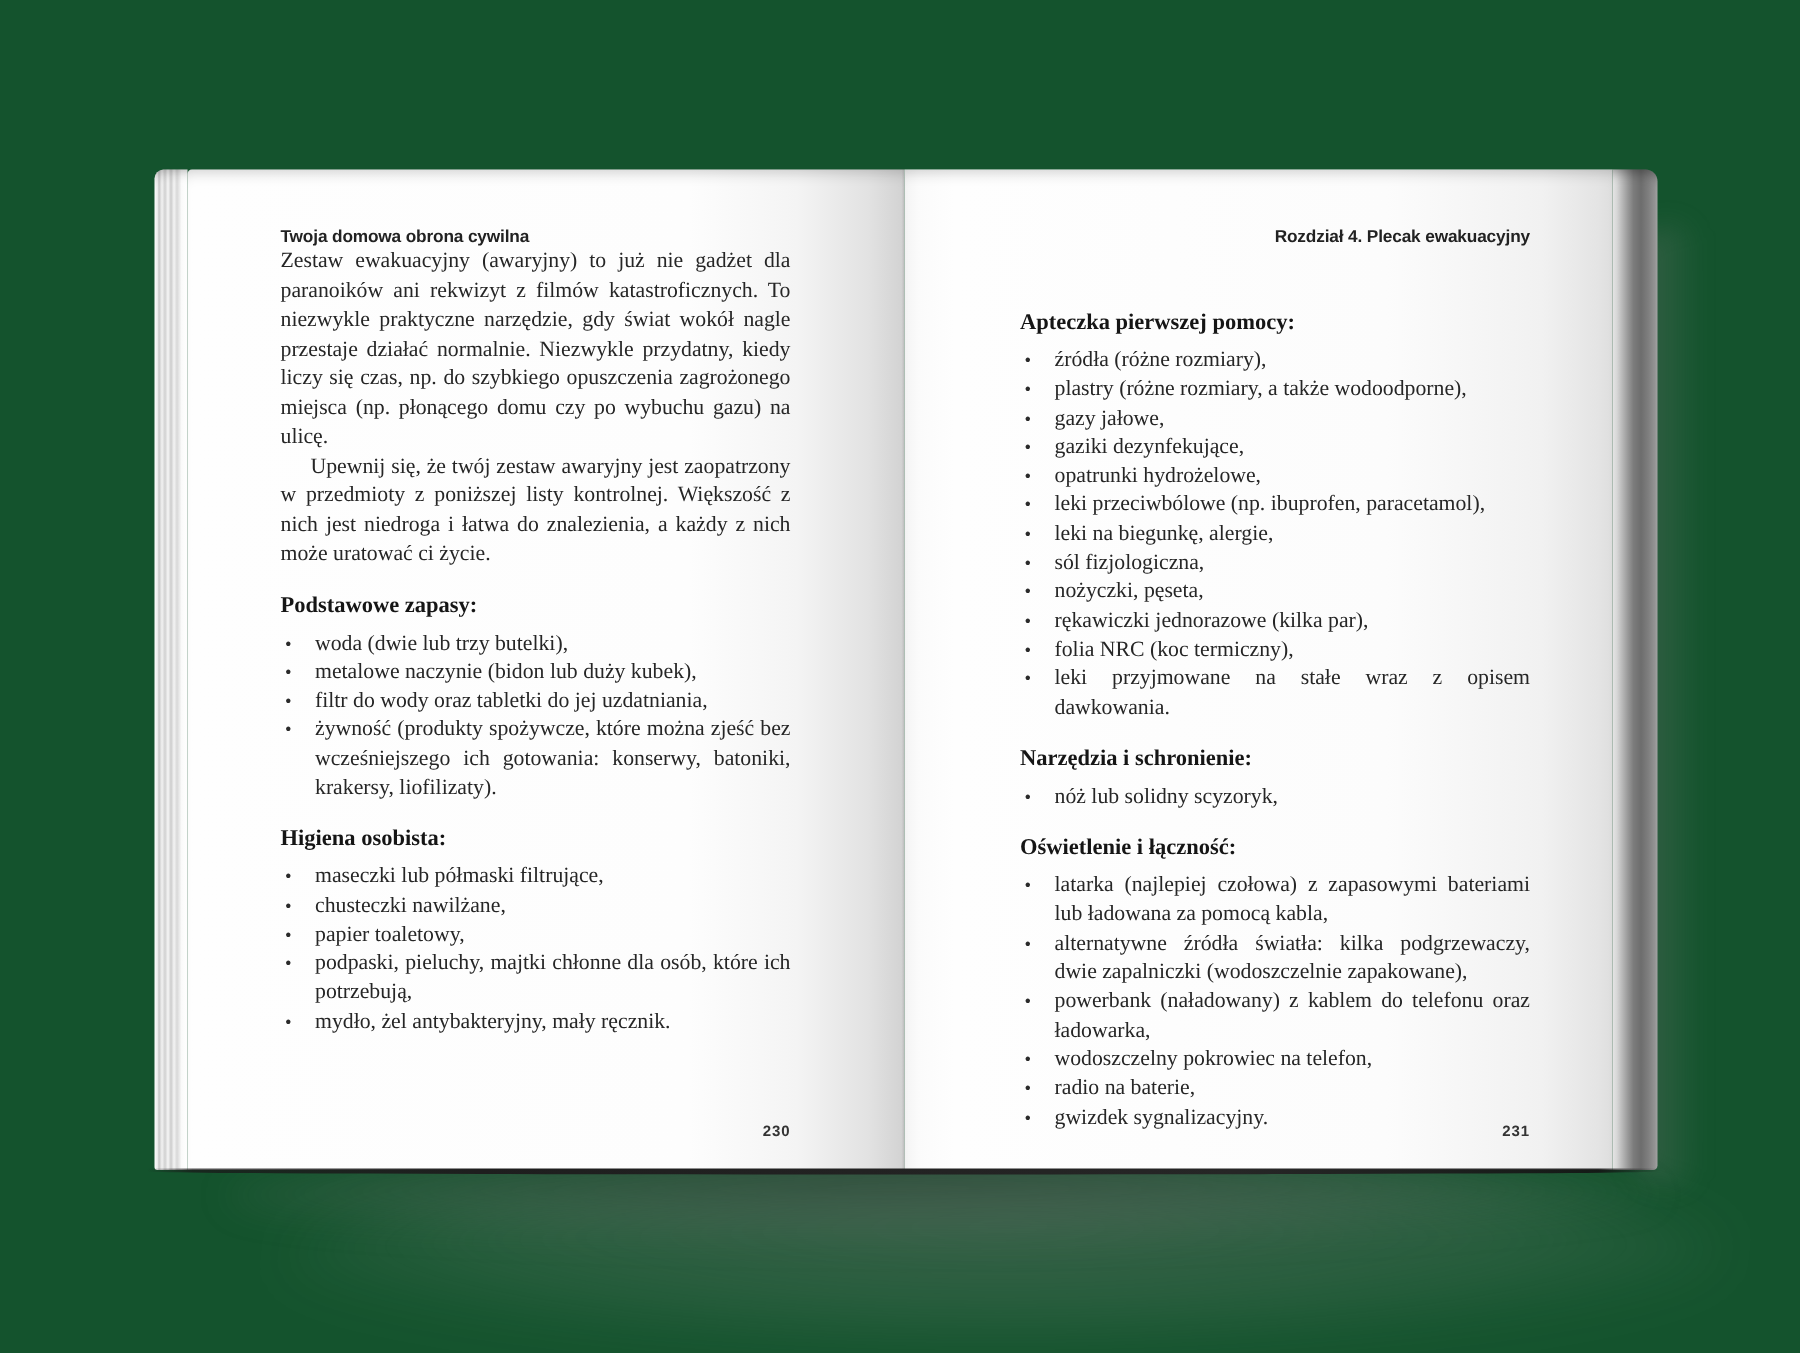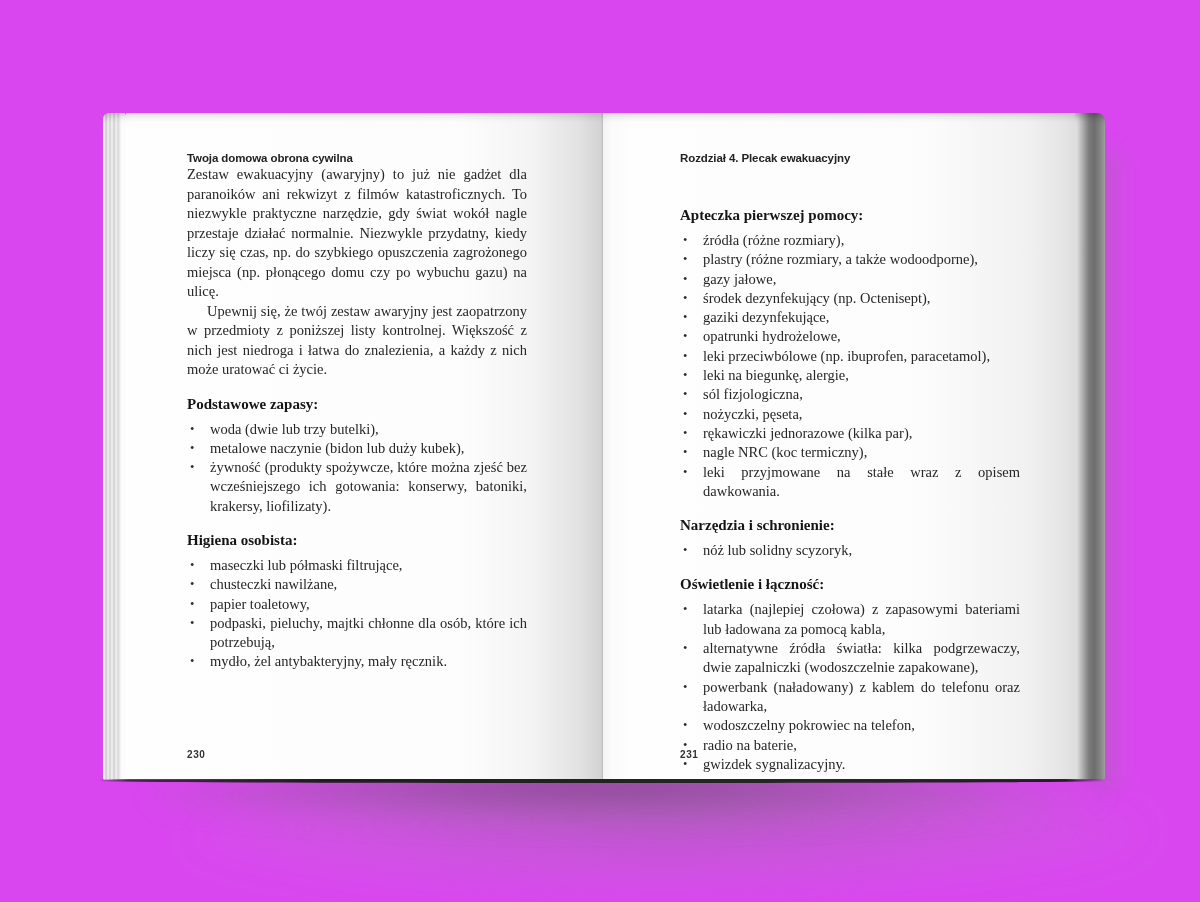--- a/index.html
+++ b/index.html
@@ -1,19 +1,19 @@
 <!DOCTYPE html>
 <html lang="pl"><head>
 <meta charset="utf-8">
 <style>
   html,body{margin:0;padding:0;}
   .stage{
     position:relative;
     width:1200px;height:902px;
-    background:#d946ef;
+    background:#14532d;
     overflow:hidden;
     font-family:"Liberation Serif", serif;
   }
   
   .shadow-wide{
     position:absolute;left:190px;top:782px;width:960px;height:110px;
     border-radius:50%;
     background:radial-gradient(ellipse at 50% 25%, rgba(120,120,120,0.35), rgba(150,150,150,0.16) 52%, rgba(180,180,180,0.05) 72%, transparent 82%);
     filter:blur(18px);
     transform:skewX(-6deg);
@@ -76,21 +76,21 @@
       rgba(25,25,25,0) 0%, rgba(25,25,25,0.75) 3%, #1e1e1e 22%,
       #262626 72%, rgba(20,20,20,0.9) 96%, rgba(20,20,20,0) 100%);
     border-radius:0 0 100% 100% / 0 0 4px 4px;
   }
   
   .running-header{
     font-family:"Liberation Sans", sans-serif;
     font-weight:bold;font-size:11.5px;line-height:14px;
     letter-spacing:-0.1px;color:#222222;
   }
-  .running-header.right{text-align:left;}
+  .running-header.right{text-align:right;}
   .chapter-title{
     font-family:"Liberation Sans", sans-serif;
     font-weight:bold;font-size:17.5px;line-height:22px;
     letter-spacing:-0.2px;color:#121212;
     margin:28px 0 6px 0;
   }
   .body-par{
     font-size:14.5px;line-height:19.5px;color:#262626;
     text-align:justify;margin:0;
     hyphens:auto;-webkit-hyphens:auto;
@@ -109,21 +109,21 @@
     text-align:justify;
     hyphens:auto;-webkit-hyphens:auto;
   }
   ul.bullet-list li::before{
     content:"\2022";
     position:absolute;left:3px;top:0;
     font-size:12.5px;color:#2a2a2a;
   }
   .page-number{
     position:absolute;bottom:20px;
-    width:340px;text-align:left;
+    width:340px;text-align:right;
     font-family:"Liberation Sans", sans-serif;
     font-weight:bold;font-size:10px;letter-spacing:0.6px;color:#333333;
   }
   .page-left .page-number{left:62px;}
   .page-right .page-number{left:77px;}
 </style>
 </head>
 <body>
 
 <div class="stage">
@@ -141,20 +141,21 @@
 
 
       <p class="body-par">Zestaw ewakuacyjny (awaryjny) to już nie gadżet dla paranoików ani rekwizyt z filmów katastroficznych. To niezwykle praktyczne narzędzie, gdy świat wokół nagle przestaje działać normalnie. Niezwykle przydatny, kiedy liczy się czas, np. do szybkiego opuszczenia zagrożonego miejsca (np. płonącego domu czy po wybuchu gazu) na ulicę.</p>
       <p class="body-par indented">Upewnij się, że twój zestaw awaryjny jest zaopatrzony w przedmioty z poniższej listy kontrolnej. Większość z nich jest niedroga i łatwa do znalezienia, a każdy z nich może uratować ci życie.</p>
 
       <section>
         <h3 class="section-heading">Podstawowe zapasy:</h3>
         <ul class="bullet-list">
             <li>woda (dwie lub trzy butelki),</li>
             <li>metalowe naczynie (bidon lub duży kubek),</li>
+            <li>filtr do wody oraz tabletki do jej uzdatniania,</li>
             <li>żywność (produkty spożywcze, które można zjeść bez wcześniejszego ich gotowania: konserwy, batoniki, krakersy, liofilizaty).</li>
           </ul>
       </section>
 
       <section>
         <h3 class="section-heading">Higiena osobista:</h3>
         <ul class="bullet-list">
             <li>maseczki lub półmaski filtrujące,</li>
             <li>chusteczki nawilżane,</li>
             <li>papier toaletowy,</li>
@@ -168,29 +169,28 @@
 
     <div class="page page-right">
       <div class="running-header right">Rozdział 4. Plecak ewakuacyjny</div>
 
       <section>
         <h3 class="section-heading first-on-page">Apteczka pierwszej pomocy:</h3>
         <ul class="bullet-list">
             <li>źródła (różne rozmiary),</li>
             <li>plastry (różne rozmiary, a także wodoodporne),</li>
             <li>gazy jałowe,</li>
-            <li>środek dezynfekujący (np. Octenisept),</li>
             <li>gaziki dezynfekujące,</li>
             <li>opatrunki hydrożelowe,</li>
             <li>leki przeciwbólowe (np. ibuprofen, paracetamol),</li>
             <li>leki na biegunkę, alergie,</li>
             <li>sól fizjologiczna,</li>
             <li>nożyczki, pęseta,</li>
             <li>rękawiczki jednorazowe (kilka par),</li>
-            <li>nagle NRC (koc termiczny),</li>
+            <li>folia NRC (koc termiczny),</li>
             <li>leki przyjmowane na stałe wraz z opisem dawkowania.</li>
           </ul>
       </section>
 
       <section>
         <h3 class="section-heading">Narzędzia i schronienie:</h3>
         <ul class="bullet-list">
             <li>nóż lub solidny scyzoryk,</li>
           </ul>
       </section>

